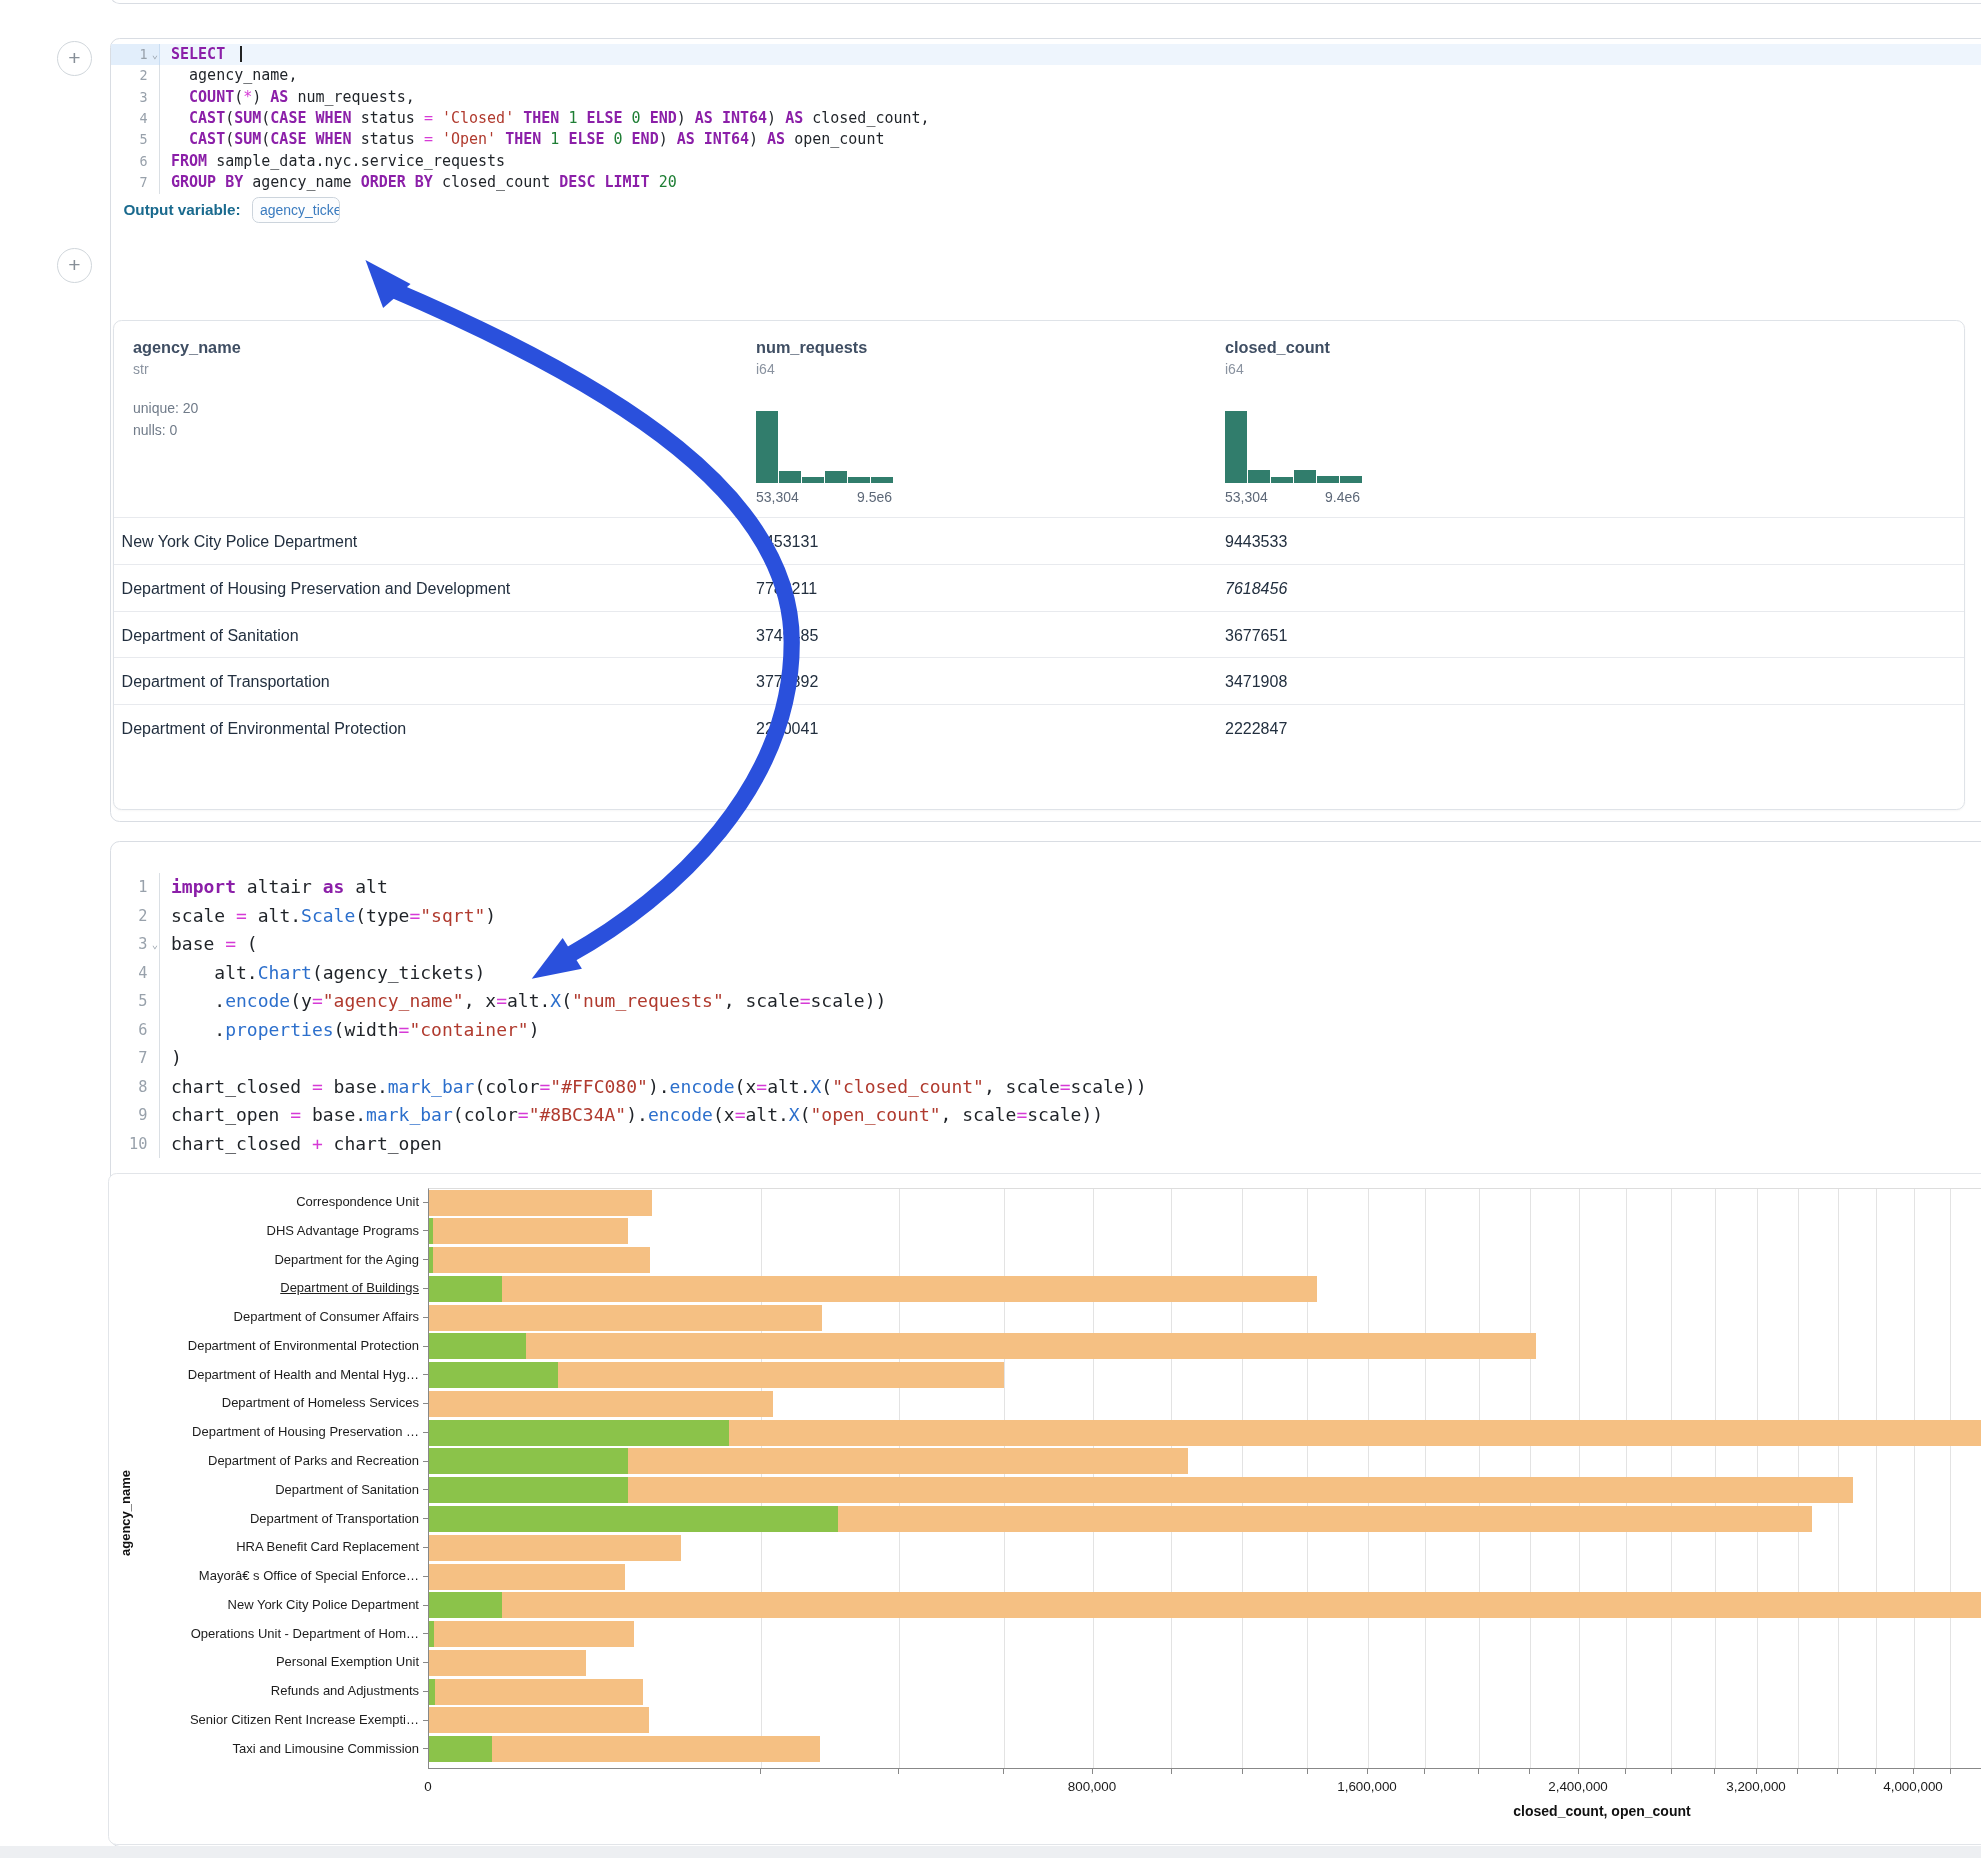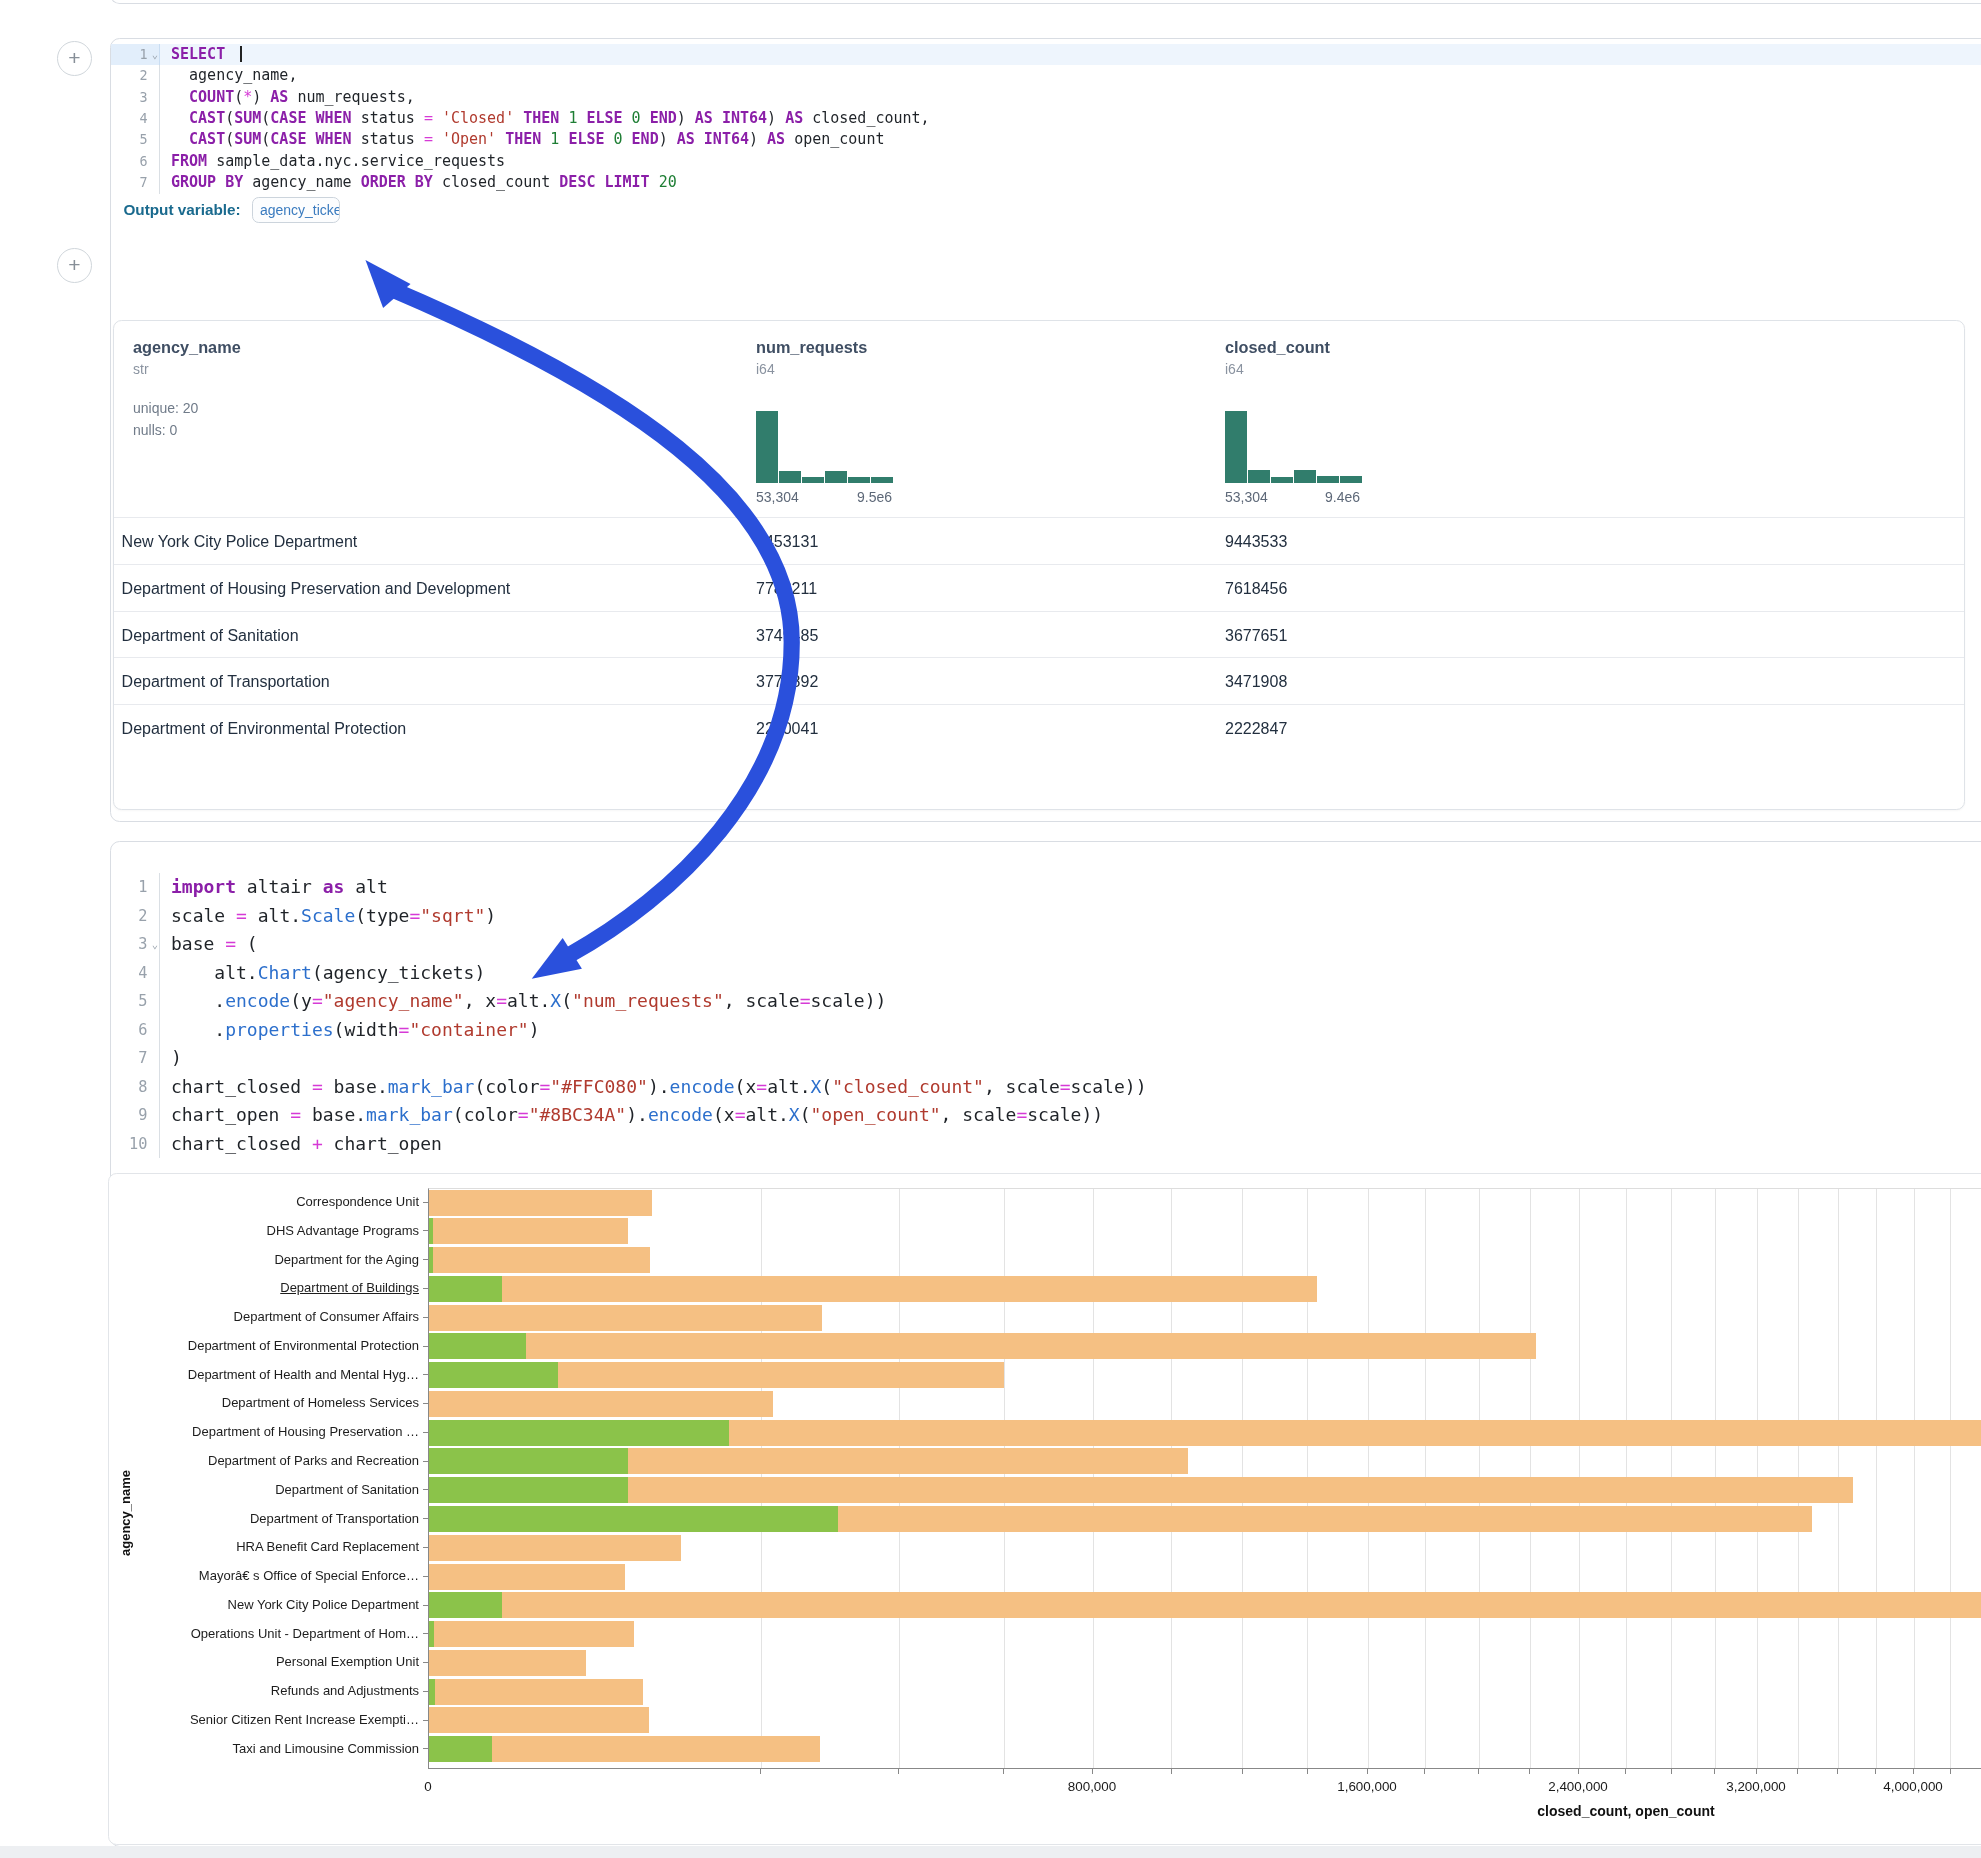--- a/index.html
+++ b/index.html
@@ -52,21 +52,21 @@
   .chart-card{position:absolute;left:108px;top:1173px;width:1888px;height:670px;
               border:1px solid #e2e5e9;border-radius:8.6px;background:#fff;}
   .plot{position:absolute;left:319px;top:14.3px;width:2348px;height:579px;
         border-top:1px solid #dddddd;border-left:1px solid #888;border-bottom:1px solid #888;}
   .gridline{position:absolute;top:0;bottom:0;width:1px;background:#e3e3e3;}
   .bar{position:absolute;height:26px;}
   .ylab{position:absolute;font-size:13px;color:#1d1d1d;text-align:right;white-space:nowrap;}
   .ytick{position:absolute;width:5.7px;height:1px;background:#888;}
   .xtick{position:absolute;width:1px;height:5.7px;background:#888;}
   .xlab{position:absolute;font-size:13.4px;color:#1b1b1b;white-space:nowrap;transform:translateX(-50%);}
-  .xtitle{position:absolute;font-size:14px;font-weight:bold;color:#111;transform:translateX(-50%);margin-left:24px;}
+  .xtitle{position:absolute;font-size:14px;font-weight:bold;color:#111;transform:translateX(-50%);}
   .ytitle{position:absolute;font-size:13px;font-weight:bold;color:#111;
           transform:rotate(-90deg);transform-origin:left top;white-space:nowrap;}
   
   .prev-cell-edge{position:absolute;left:110px;top:-17px;width:1888px;height:20px;background:#fff;
                   border:1px solid #d9dde3;border-top:none;border-radius:0 0 9.6px 9.6px;}
   .bottom-strip{position:absolute;left:0;top:1846px;width:1982px;height:12.4px;background:#edeff2;}
   .arrow-svg{position:absolute;left:0;top:0;z-index:50;pointer-events:none;}
 </style>
 </head>
 <body>
@@ -122,21 +122,21 @@
     <div class="hist-min" style="left: 1111px;">53,304</div>
     <div class="hist-max" style="left: 1211px;">9.4e6</div>
     <div class="trow" style="top: 196px;">
       <div class="tcell" style="left: 7.6px;">New York City Police Department</div>
       <div class="tcell" style="left: 642px;">9453131</div>
       <div class="tcell" style="left: 1111px;">9443533</div>
     </div>
     <div class="trow" style="top: 243px;">
       <div class="tcell" style="left: 7.6px;">Department of Housing Preservation and Development</div>
       <div class="tcell" style="left: 642px;">7782211</div>
-      <div class="tcell" style="left: 1111px;">7618456</div>
+      <div class="tcell" style="left: 1111px; font-style: italic;">7618456</div>
     </div>
     <div class="trow" style="top: 290px;">
       <div class="tcell" style="left: 7.6px;">Department of Sanitation</div>
       <div class="tcell" style="left: 642px;">3749485</div>
       <div class="tcell" style="left: 1111px;">3677651</div>
     </div>
     <div class="trow" style="top: 336px;">
       <div class="tcell" style="left: 7.6px;">Department of Transportation</div>
       <div class="tcell" style="left: 642px;">3774892</div>
       <div class="tcell" style="left: 1111px;">3471908</div>

